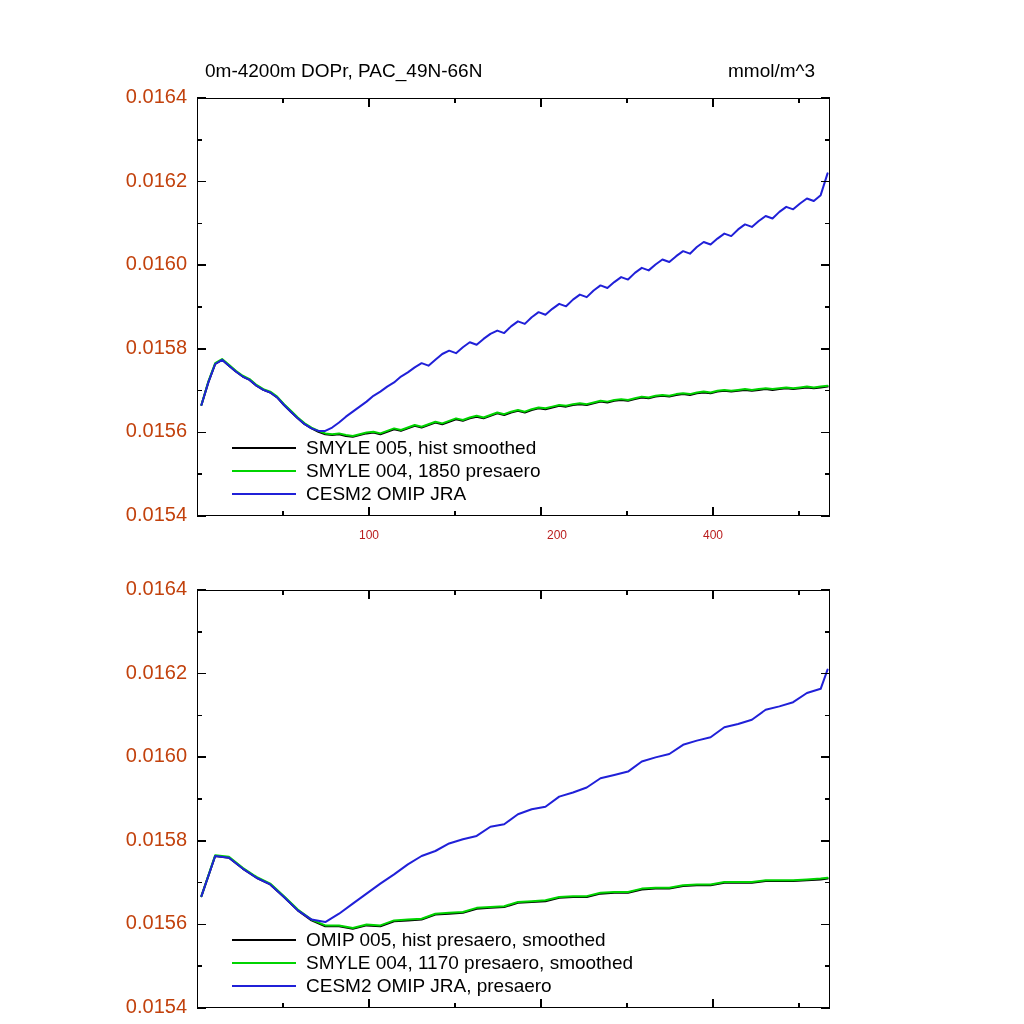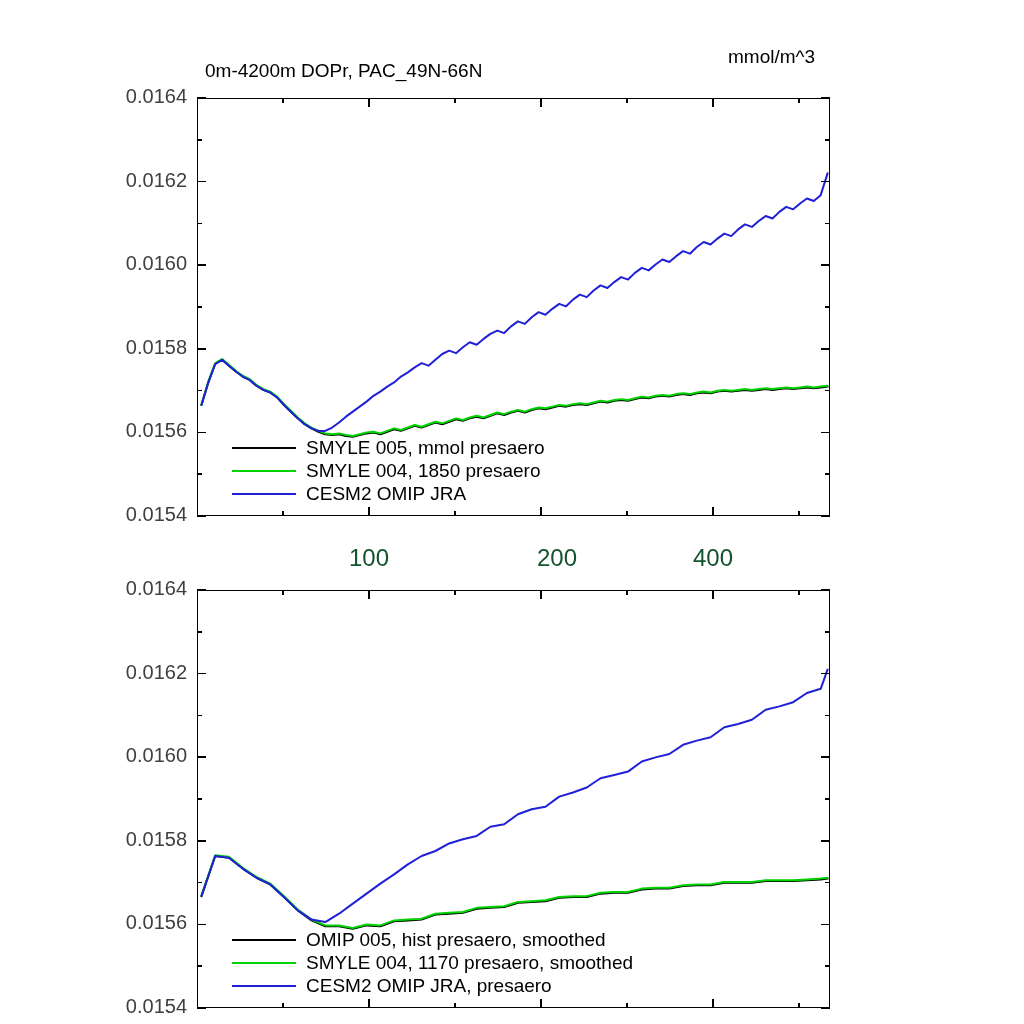--- a/index.html
+++ b/index.html
@@ -5,42 +5,42 @@
   html,body{margin:0;padding:0;}
   body{width:1024px;height:1024px;background:#ffffff;font-family:"Liberation Sans", sans-serif;overflow:hidden;}
   #root{position:relative;width:1024px;height:1024px;}
 
   .panel{position:absolute;}
   .plotbox{position:absolute;border:1.6px solid #000;background:#fff;box-sizing:border-box;}
 
   .title{position:absolute;font-size:19px;color:#000;white-space:nowrap;}
   .units{position:absolute;font-size:19px;color:#000;white-space:nowrap;}
 
-  .ytick-label{position:absolute;font-size:20px;color:#404040;text-align:right;white-space:nowrap;}
-  .xtick-label{position:absolute;font-size:24px;color:#14532d;text-align:center;white-space:nowrap;margin-top:16px;}
+  .ytick-label{position:absolute;font-size:20px;color:#c2410c;text-align:right;white-space:nowrap;}
+  .xtick-label{position:absolute;font-size:12px;color:#b91c1c;text-align:center;white-space:nowrap;}
 
   .tick{position:absolute;background:#000;}
   .tick-v{width:1.6px;height:9px;}
   .tick-h{height:1.6px;width:9px;}
 
   .legend{position:absolute;}
   .legend-row{position:relative;height:23px;}
   .legend-line{position:absolute;left:0;top:11px;width:64px;height:2.4px;}
   .legend-label{position:absolute;left:74px;top:0;font-size:19px;color:#000;white-space:nowrap;line-height:23px;}
 
   svg.series{position:absolute;left:0;top:0;overflow:visible;}
 </style>
 </head>
 <body>
 
 <div id="root">
 
   <div class="panel">
     <div class="title" style="left:205px;top:60px;">0m-4200m DOPr, PAC_49N-66N</div>
-    <div class="units" style="left:728px;top:46px;">mmol/m^3</div>
+    <div class="units" style="left:728px;top:60px;">mmol/m^3</div>
     <div class="plotbox" id="box-top" style="left:197px;top:98px;width:633px;height:418px;">
       <svg class="series" id="svg-top" width="633" height="418" viewBox="0 0 633 418" preserveAspectRatio="none">
           <polyline points="3.44,305.98 10.32,283.40 17.20,265.01 24.08,260.83 30.96,266.68 37.84,272.54 44.72,277.55 51.60,280.90 58.48,286.75 65.36,290.93 72.24,293.44 79.13,298.45 86.01,305.98 92.89,312.66 99.77,319.35 106.65,325.20 113.53,329.38 120.41,332.73 127.29,335.24 134.17,336.07 141.05,335.24 147.93,336.91 154.81,337.74 161.69,336.07 168.57,334.40 175.45,333.56 182.33,335.24 189.21,332.73 196.09,330.22 202.97,331.89 209.85,329.38 216.73,326.88 223.61,328.55 230.49,326.04 237.38,323.53 244.26,325.20 251.14,322.70 258.02,320.19 264.90,321.86 271.78,319.35 278.66,317.68 285.54,319.35 292.42,316.84 299.30,314.34 306.18,316.01 313.06,313.50 319.94,311.83 326.82,313.50 333.70,310.99 340.58,309.32 347.46,310.16 354.34,308.48 361.22,306.81 368.10,307.65 374.98,305.98 381.86,305.14 388.74,305.98 395.63,304.30 402.51,302.63 409.39,303.47 416.27,301.80 423.15,300.96 430.03,301.80 436.91,300.12 443.79,298.45 450.67,299.29 457.55,297.62 464.43,296.78 471.31,297.62 478.19,295.94 485.07,295.11 491.95,295.94 498.83,294.27 505.71,293.44 512.59,294.27 519.47,292.60 526.35,291.76 533.23,292.60 540.11,291.76 546.99,290.93 553.88,291.76 560.76,290.93 567.64,290.09 574.52,290.93 581.40,290.09 588.28,289.26 595.16,290.09 602.04,289.26 608.92,288.42 615.80,289.26 622.68,288.42 629.56,287.58" fill="none" stroke="#000000" stroke-width="2" stroke-linejoin="round" stroke-linecap="round"></polyline>
           <polyline points="3.44,305.98 10.32,282.57 17.20,264.18 24.08,260.00 30.96,265.85 37.84,271.70 44.72,276.72 51.60,280.06 58.48,285.91 65.36,290.09 72.24,292.60 79.13,297.62 86.01,305.14 92.89,311.83 99.77,318.52 106.65,324.37 113.53,328.55 120.41,331.89 127.29,334.40 134.17,335.24 141.05,334.40 147.93,336.07 154.81,336.91 161.69,335.24 168.57,333.56 175.45,332.73 182.33,334.40 189.21,331.89 196.09,329.38 202.97,331.06 209.85,328.55 216.73,326.04 223.61,327.71 230.49,325.20 237.38,322.70 244.26,324.37 251.14,321.86 258.02,319.35 264.90,321.02 271.78,318.52 278.66,316.84 285.54,318.52 292.42,316.01 299.30,313.50 306.18,315.17 313.06,312.66 319.94,310.99 326.82,312.66 333.70,310.16 340.58,308.48 347.46,309.32 354.34,307.65 361.22,305.98 368.10,306.81 374.98,305.14 381.86,304.30 388.74,305.14 395.63,303.47 402.51,301.80 409.39,302.63 416.27,300.96 423.15,300.12 430.03,300.96 436.91,299.29 443.79,297.62 450.67,298.45 457.55,296.78 464.43,295.94 471.31,296.78 478.19,295.11 485.07,294.27 491.95,295.11 498.83,293.44 505.71,292.60 512.59,293.44 519.47,291.76 526.35,290.93 533.23,291.76 540.11,290.93 546.99,290.09 553.88,290.93 560.76,290.09 567.64,289.26 574.52,290.09 581.40,289.26 588.28,288.42 595.16,289.26 602.04,288.42 608.92,287.58 615.80,288.42 622.68,287.58 629.56,286.75" fill="none" stroke="#00d400" stroke-width="2" stroke-linejoin="round" stroke-linecap="round"></polyline>
           <polyline points="3.44,305.98 10.32,283.40 17.20,265.01 24.08,260.83 30.96,266.68 37.84,272.54 44.72,277.55 51.60,280.90 58.48,286.75 65.36,290.93 72.24,293.44 79.13,298.45 86.01,305.98 92.89,312.66 99.77,319.35 106.65,325.20 113.53,329.38 120.41,331.89 127.29,331.89 134.17,328.55 141.05,323.53 147.93,317.68 154.81,312.66 161.69,307.65 168.57,302.63 175.45,296.78 182.33,292.60 189.21,287.58 196.09,283.40 202.97,277.55 209.85,273.37 216.73,268.36 223.61,264.18 230.49,266.68 237.38,260.83 244.26,254.98 251.14,251.64 258.02,254.14 264.90,248.29 271.78,243.28 278.66,245.78 285.54,239.93 292.42,234.92 299.30,231.57 306.18,234.08 313.06,227.39 319.94,222.38 326.82,224.88 333.70,218.20 340.58,213.18 347.46,215.69 354.34,209.84 361.22,204.82 368.10,207.33 374.98,200.64 381.86,195.62 388.74,198.13 395.63,191.44 402.51,186.43 409.39,188.94 416.27,183.08 423.15,178.07 430.03,180.58 436.91,173.89 443.79,168.87 450.67,171.38 457.55,165.53 464.43,160.51 471.31,163.02 478.19,157.17 485.07,152.15 491.95,154.66 498.83,147.97 505.71,142.96 512.59,145.46 519.47,139.61 526.35,134.60 533.23,137.10 540.11,130.42 546.99,125.40 553.88,127.91 560.76,122.06 567.64,117.04 574.52,119.55 581.40,112.86 588.28,107.84 595.16,110.35 602.04,104.50 608.92,99.48 615.80,101.99 622.68,96.14 629.56,74.40" fill="none" stroke="#2020d8" stroke-width="2" stroke-linejoin="round" stroke-linecap="round"></polyline>
         </svg>
     </div>
     <div id="yticks-top">
         <div class="tick tick-h" style="left:197px;top:515.2px;"></div>
         <div class="tick tick-h" style="left:821px;top:515.2px;"></div>
@@ -87,21 +87,21 @@
         <div class="tick" style="left:454.21630434782605px;top:98px;width:1.6px;height:5px;background:#000;"></div>
         <div class="tick" style="left:626.2271739130435px;top:511px;width:1.6px;height:5px;background:#000;"></div>
         <div class="tick" style="left:626.2271739130435px;top:98px;width:1.6px;height:5px;background:#000;"></div>
         <div class="tick" style="left:798.2380434782609px;top:511px;width:1.6px;height:5px;background:#000;"></div>
         <div class="tick" style="left:798.2380434782609px;top:98px;width:1.6px;height:5px;background:#000;"></div>
       </div>
 
     <div class="legend" style="left:232px;top:436px;">
       <div class="legend-row">
         <div class="legend-line" style="background:#000000;"></div>
-        <div class="legend-label">SMYLE 005, mmol presaero</div>
+        <div class="legend-label">SMYLE 005, hist smoothed</div>
       </div>
       <div class="legend-row">
         <div class="legend-line" style="background:#00d400;"></div>
         <div class="legend-label">SMYLE 004, 1850 presaero</div>
       </div>
       <div class="legend-row">
         <div class="legend-line" style="background:#2020d8;"></div>
         <div class="legend-label">CESM2 OMIP JRA</div>
       </div>
     </div>

